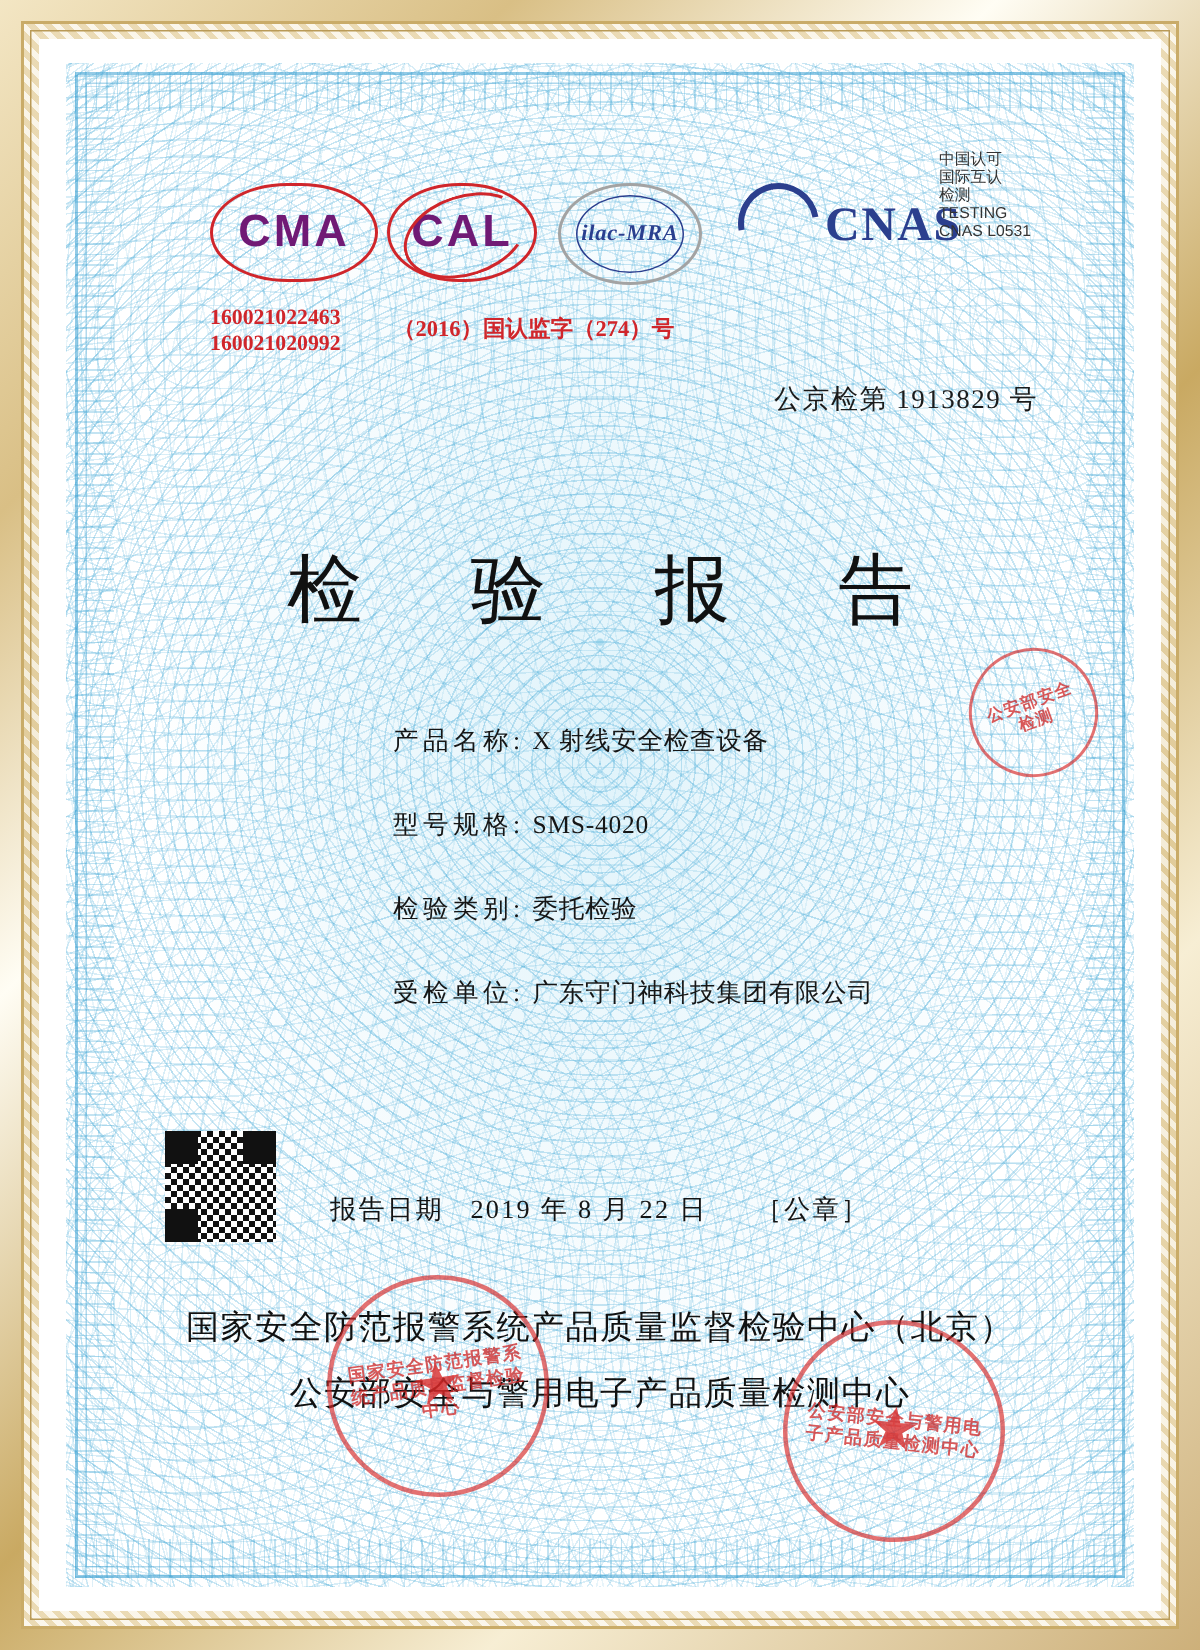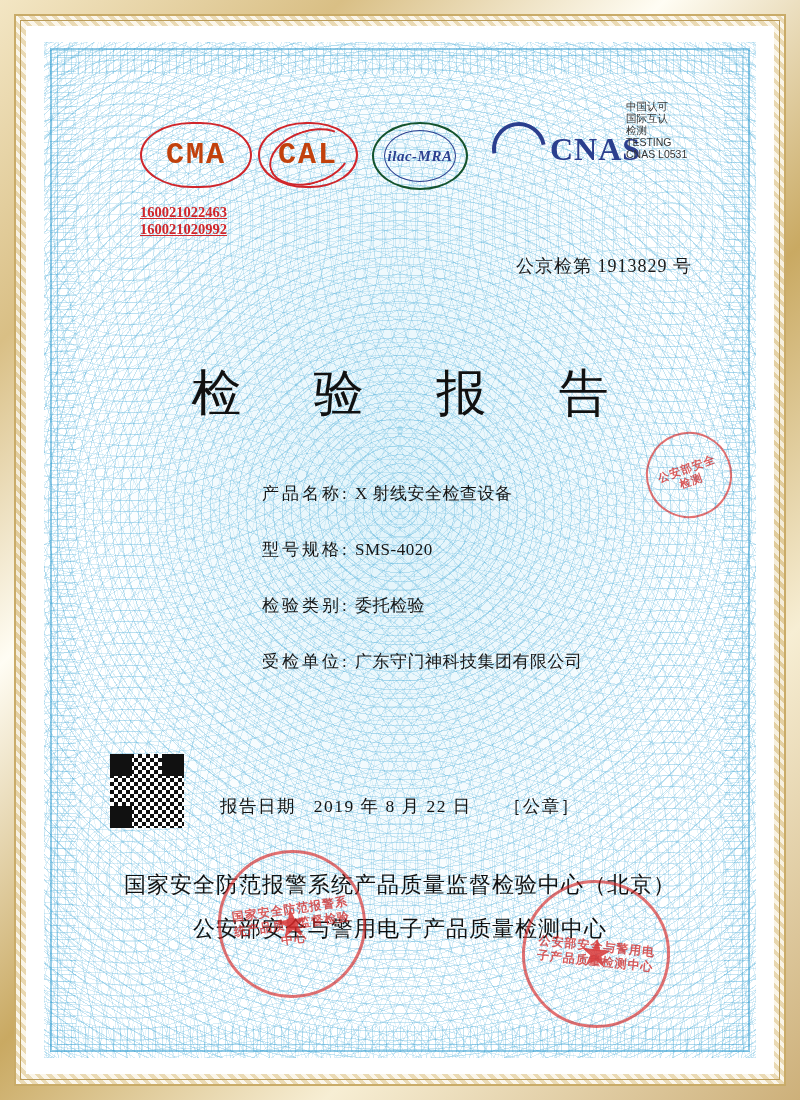--- a/index.html
+++ b/index.html
@@ -116,22 +116,22 @@
   .logo-cma { left: 0; }
   .logo-cal { left: 118px; }
   .logo-ilac { left: 232px; }
   .logo-cnas { left: 352px; }
 
   .cma-mark, .cal-mark {
     width: 108px;
     height: 62px;
     border: 2.5px solid #d0262b;
     border-radius: 50%/52%;
-    color: #c2410c;
-    font-family: Liberation Mono, monospace;
+    color: #701a75;
+    font-family: Liberation Sans, sans-serif;
     font-weight: bold;
     font-size: 30px;
     letter-spacing: 2px;
     display: flex;
     align-items: center;
     justify-content: center;
     position: relative;
   }
   .cma-mark { border-radius: 46% 46% 46% 46% / 50% 50% 50% 50%; }
   .cal-mark { width: 96px; }
@@ -142,21 +142,21 @@
     width: 80px; height: 50px;
     border: 2px solid #d0262b;
     border-radius: 50%;
     border-right-color: transparent;
     transform: rotate(-18deg);
   }
 
   .ilac-mark {
     width: 92px;
     height: 64px;
-    border: 2px solid #14532d;
+    border: 2px solid #a3a3a3;
     border-radius: 50%;
     position: relative;
     display: flex;
     align-items: center;
     justify-content: center;
   }
   .ilac-mark .txt {
     color: #2a3f8f;
     font-weight: bold;
     font-size: 15px;
@@ -206,21 +206,20 @@
   
   .cert-nums {
     position: absolute;
     left: 96px;
     top: 162px;
     color: #d0262b;
     font-family: "Liberation Serif", serif;
     font-size: 14.5px;
     line-height: 17px;
     font-weight: bold;
-    text-decoration: underline;
   }
   .cal-num {
     position: absolute;
     left: 218px;
     top: 168px;
     color: #d0262b;
     font-weight: bold;
     font-size: 15px;
     white-space: nowrap;
   }
@@ -403,20 +402,21 @@
           <div class="cnas-side" style="white-space:pre;">中国认可
 国际互认
 检测
 TESTING
 CNAS L0531</div>
         </div>
       </div>
 
       <div class="cert-nums" style="white-space:pre;">160021022463
 160021020992</div>
+      <div class="cal-num">（2016）国认监字（274）号</div>
 
       <div class="report-no">公京检第 1913829 号</div>
 
       <div class="title">检 验 报 告</div>
 
       <div class="fields">
         <div class="field">
           <span class="lbl">产品名称:</span>
           <span class="val">X 射线安全检查设备</span>
         </div>

